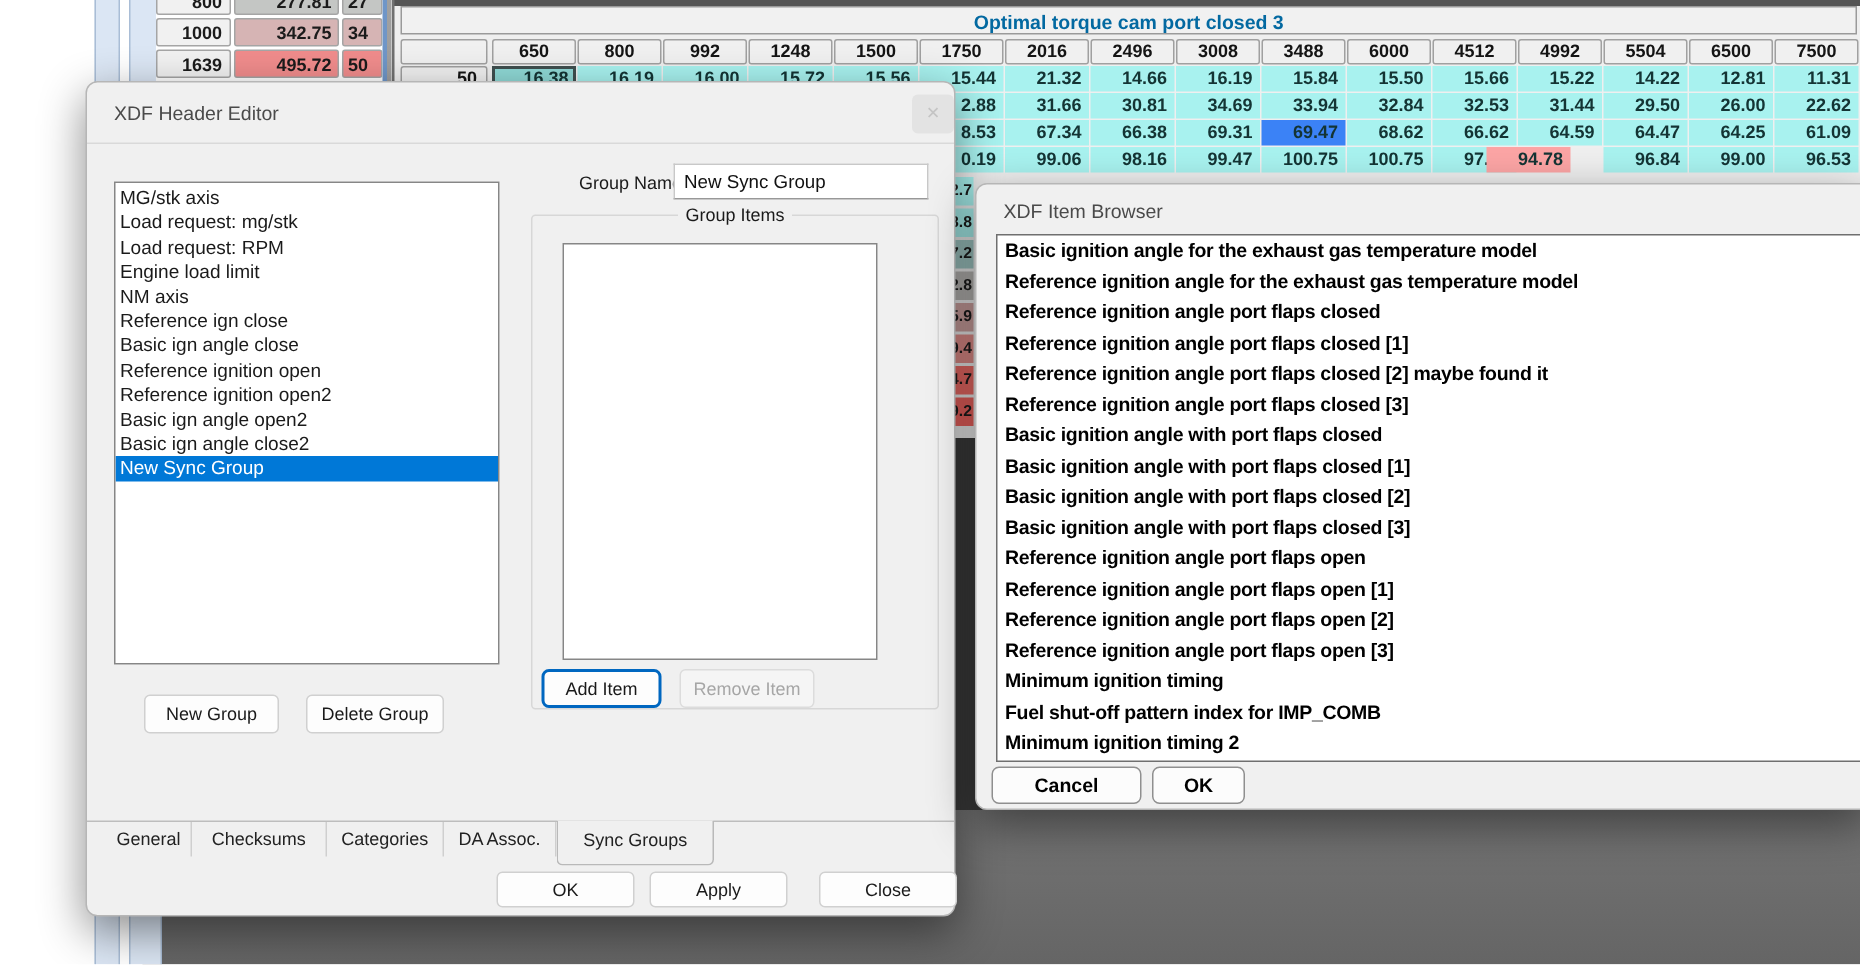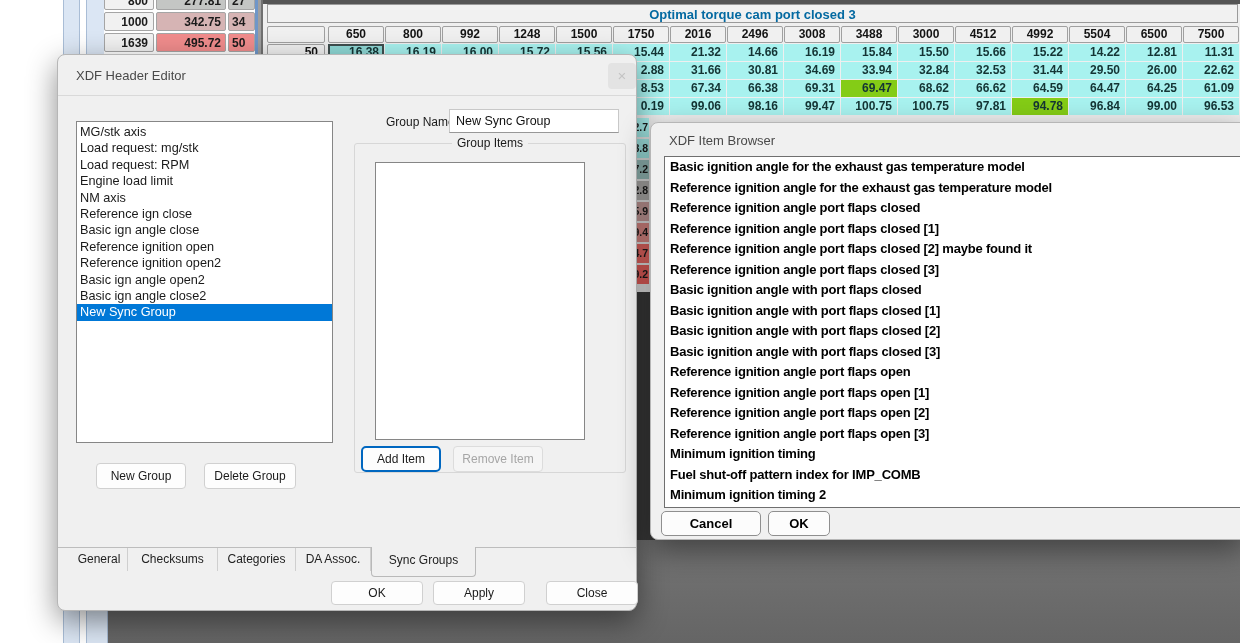--- a/index.html
+++ b/index.html
@@ -119,21 +119,21 @@
         <div class="tq-h" style="left: 67px;">650</div>
         <div class="tq-h" style="left: 124px;">800</div>
         <div class="tq-h" style="left: 181px;">992</div>
         <div class="tq-h" style="left: 238px;">1248</div>
         <div class="tq-h" style="left: 295px;">1500</div>
         <div class="tq-h" style="left: 352px;">1750</div>
         <div class="tq-h" style="left: 409px;">2016</div>
         <div class="tq-h" style="left: 466px;">2496</div>
         <div class="tq-h" style="left: 523px;">3008</div>
         <div class="tq-h" style="left: 580px;">3488</div>
-        <div class="tq-h" style="left: 637px;">3000</div>
+        <div class="tq-h" style="left: 637px;">6000</div>
         <div class="tq-h" style="left: 694px;">4512</div>
         <div class="tq-h" style="left: 751px;">4992</div>
         <div class="tq-h" style="left: 808px;">5504</div>
         <div class="tq-h" style="left: 865px;">6500</div>
         <div class="tq-h" style="left: 922px;">7500</div>
         <div class="tq-rowhdr" style="top: 44px;">50</div>
         <div class="tq-c tq-sel" style="top: 44px; left: 67px; background: rgb(143, 217, 214);">16.38</div>
         <div class="tq-c" style="top: 44px; left: 124px; background: rgb(168, 242, 239);">16.19</div>
         <div class="tq-c" style="top: 44px; left: 181px; background: rgb(168, 242, 239);">16.00</div>
         <div class="tq-c" style="top: 44px; left: 238px; background: rgb(168, 242, 239);">15.72</div>
@@ -157,35 +157,35 @@
         <div class="tq-c" style="top: 62px; left: 637px; background: rgb(168, 242, 239);">32.84</div>
         <div class="tq-c" style="top: 62px; left: 694px; background: rgb(168, 242, 239);">32.53</div>
         <div class="tq-c" style="top: 62px; left: 751px; background: rgb(168, 242, 239);">31.44</div>
         <div class="tq-c" style="top: 62px; left: 808px; background: rgb(168, 242, 239);">29.50</div>
         <div class="tq-c" style="top: 62px; left: 865px; background: rgb(168, 242, 239);">26.00</div>
         <div class="tq-c" style="top: 62px; left: 922px; background: rgb(168, 242, 239);">22.62</div>
         <div class="tq-c" style="top: 80px; left: 352px; background: rgb(168, 242, 239);">8.53</div>
         <div class="tq-c" style="top: 80px; left: 409px; background: rgb(168, 242, 239);">67.34</div>
         <div class="tq-c" style="top: 80px; left: 466px; background: rgb(168, 242, 239);">66.38</div>
         <div class="tq-c" style="top: 80px; left: 523px; background: rgb(168, 242, 239);">69.31</div>
-        <div class="tq-c" style="top: 80px; left: 580px; background: #84cc16;">69.47</div>
+        <div class="tq-c" style="top: 80px; left: 580px; background: #3b82f6;">69.47</div>
         <div class="tq-c" style="top: 80px; left: 637px; background: rgb(168, 242, 239);">68.62</div>
         <div class="tq-c" style="top: 80px; left: 694px; background: rgb(168, 242, 239);">66.62</div>
         <div class="tq-c" style="top: 80px; left: 751px; background: rgb(168, 242, 239);">64.59</div>
         <div class="tq-c" style="top: 80px; left: 808px; background: rgb(168, 242, 239);">64.47</div>
         <div class="tq-c" style="top: 80px; left: 865px; background: rgb(168, 242, 239);">64.25</div>
         <div class="tq-c" style="top: 80px; left: 922px; background: rgb(168, 242, 239);">61.09</div>
         <div class="tq-c" style="top: 98px; left: 352px; background: rgb(168, 242, 239);">0.19</div>
         <div class="tq-c" style="top: 98px; left: 409px; background: rgb(168, 242, 239);">99.06</div>
         <div class="tq-c" style="top: 98px; left: 466px; background: rgb(168, 242, 239);">98.16</div>
         <div class="tq-c" style="top: 98px; left: 523px; background: rgb(168, 242, 239);">99.47</div>
         <div class="tq-c" style="top: 98px; left: 580px; background: rgb(168, 242, 239);">100.75</div>
         <div class="tq-c" style="top: 98px; left: 637px; background: rgb(168, 242, 239);">100.75</div>
         <div class="tq-c" style="top: 98px; left: 694px; background: rgb(168, 242, 239);">97.81</div>
-        <div class="tq-c" style="top: 98px; left: 751px; background: #84cc16;">94.78</div>
+        <div class="tq-c" style="top: 98px; left: 730px; background: #fca5a5;">94.78</div>
         <div class="tq-c" style="top: 98px; left: 808px; background: rgb(168, 242, 239);">96.84</div>
         <div class="tq-c" style="top: 98px; left: 865px; background: rgb(168, 242, 239);">99.00</div>
         <div class="tq-c" style="top: 98px; left: 922px; background: rgb(168, 242, 239);">96.53</div>
       </div>
   </div>
 
   <div id="strip-cells">
       <div class="strip-cell" style="top: 118px; background: rgb(168, 242, 239);">2.7</div>
       <div class="strip-cell" style="top: 139px; background: rgb(168, 242, 239);">8.8</div>
       <div class="strip-cell" style="top: 160px; background: rgb(159, 198, 195);">7.2</div>

